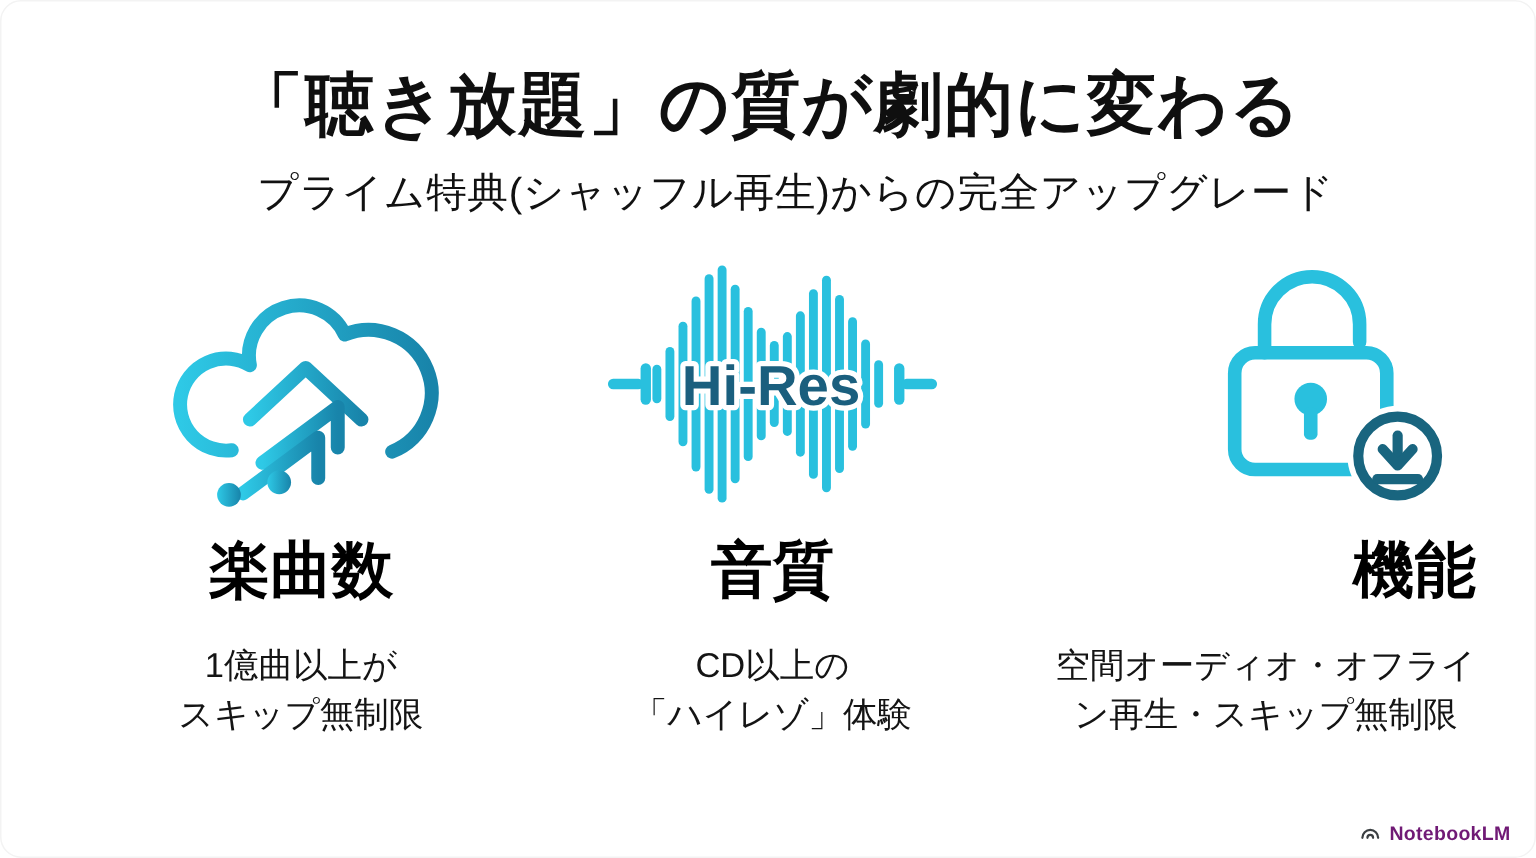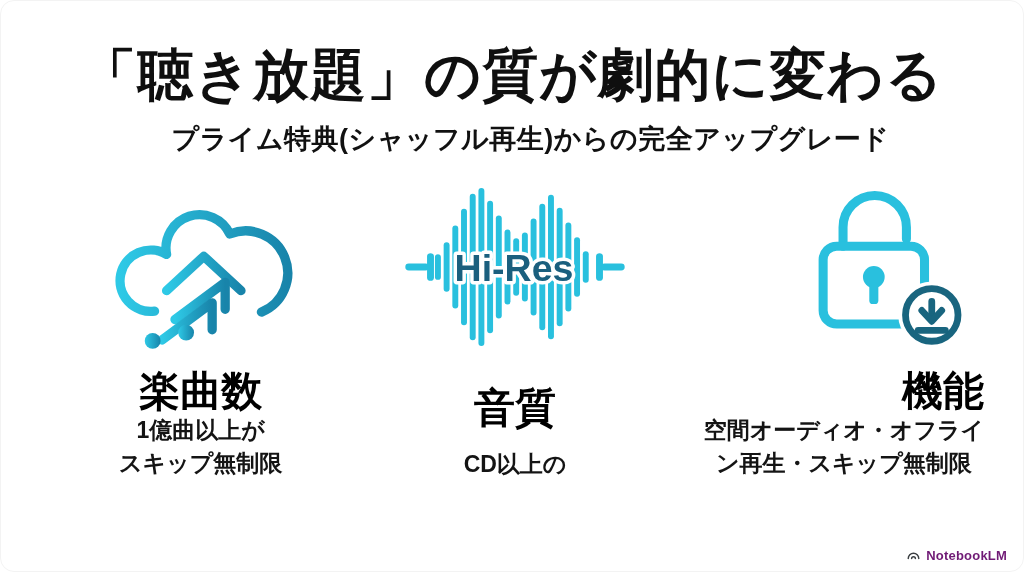--- a/index.html
+++ b/index.html
@@ -9,61 +9,61 @@
     width:1024px;height:572px;
     background:#ffffff;
     border:1px solid #f3f3f3;
     border-radius:14px;
     box-sizing:border-box;
     overflow:hidden;
   }
   .slide-header{ text-align:center; padding-top:42px; }
   .slide-title{
     margin:0;
-    font-size:56px;
+    font-size:46px;
     font-weight:800;
     letter-spacing:1px;
     color:#0f0f0f;
     line-height:1.15;
   }
   .slide-subtitle{
     margin:14px 0 0 0;
     font-size:27px;
-    font-weight:700;
+    font-weight:400;
     letter-spacing:0.5px;
     color:#111111;
     padding-left:37px;
   }
   .columns{
     display:flex;
     padding:0 39px 0 55px;
     gap:40px;
     margin-top:24px;
   }
   .col{ display:flex; flex-direction:column; align-items:center; text-align:center; }
   .col-1{ width:290px; }
-  .col-2{ width:260px;gap:17px; }
+  .col-2{ width:260px; }
   .col-3{ width:300px;align-items:flex-end; }
   .iconbox{
     height:172px;
     display:flex;
     align-items:center;
     justify-content:center;
   }
   .col-heading{
     margin-top:16px;
     font-size:41px;
     font-weight:800;
     color:#000000;
     line-height:1.1;
   }
   .col-body{
-    margin-top:0;
+    margin-top:24px;
     font-size:23px;
-    font-weight:700;
+    font-weight:400;
     color:#141414;
     line-height:1.42;
   }
   .watermark{
     position:absolute;
     right:16px;
     bottom:8px;
     display:flex;
     align-items:center;
     gap:5px;
@@ -142,20 +142,21 @@
             <rect x="183.6" y="69" width="6" height="32" rx="3"></rect>
             <rect x="197" y="71" width="7" height="28" rx="3.5"></rect>
             <rect x="202" y="81.5" width="24" height="7" rx="3.5"></rect>
           </g>
           <text x="114" y="99" text-anchor="middle" font-size="38" font-weight="bold" fill="#1a5f7e" stroke="#ffffff" stroke-width="7" stroke-linejoin="round" style="paint-order:stroke">Hi-Res</text>
         </svg>
       </div>
       <div class="col-heading">音質</div>
       <div class="col-body">
         <div>CD以上の</div>
+        <div>「ハイレゾ」体験</div>
       </div>
     </div>
 
     <div class="col col-3">
       <div class="iconbox">
         <svg width="195" height="172" viewBox="0 0 200 190">
           <g fill="none" stroke="#29c0de" stroke-width="10" stroke-linecap="round" stroke-linejoin="round">
             <path d="M52,72 V51 A35,35 0 0,1 122,51 V64"></path>
             <rect x="30" y="72" width="112" height="86" rx="15"></rect>
           </g>

